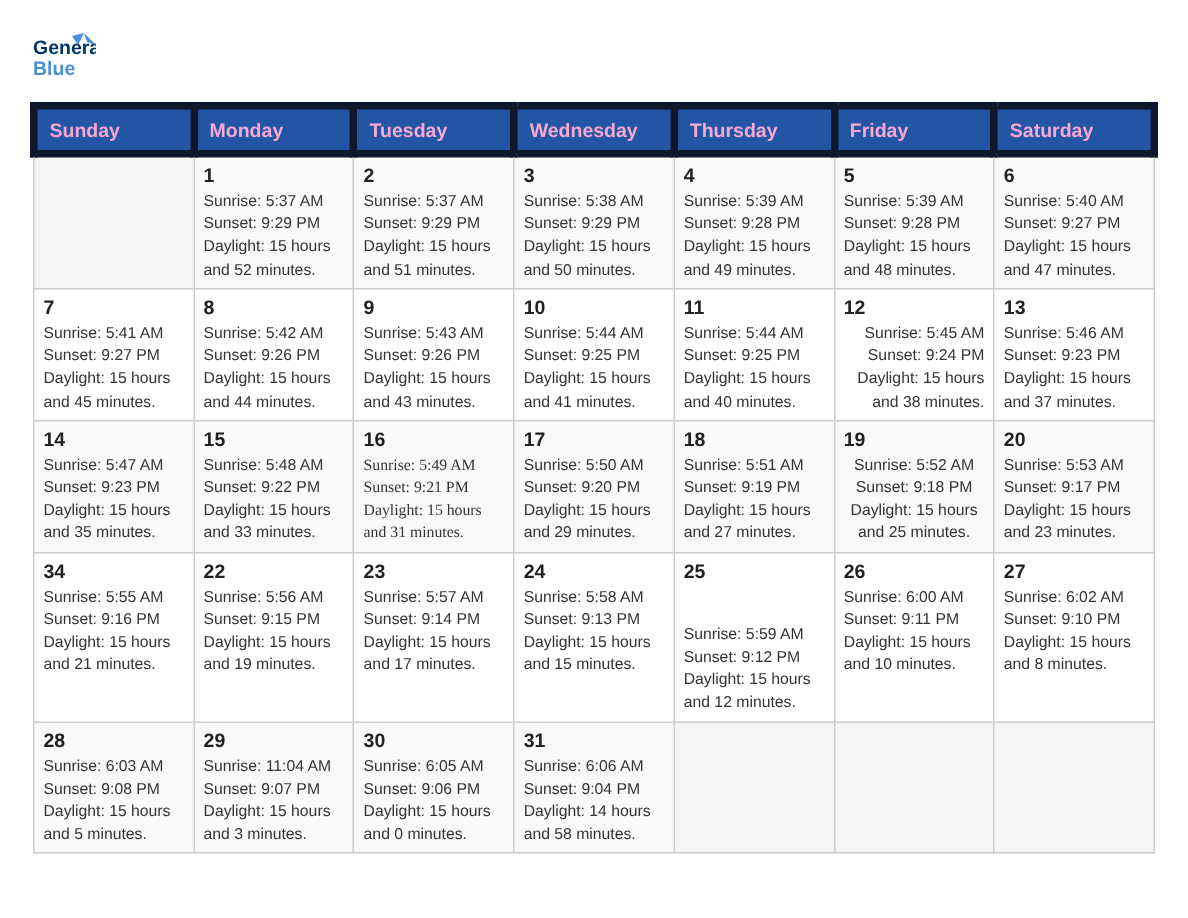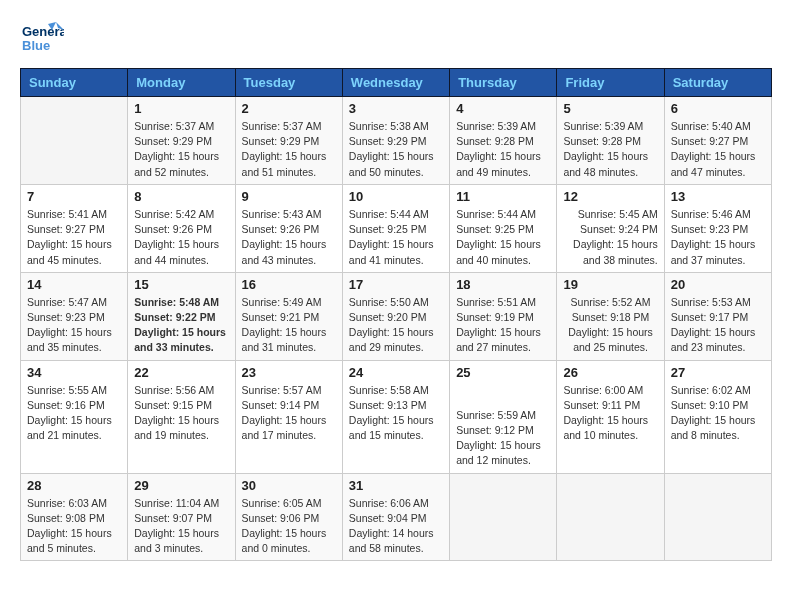--- a/index.html
+++ b/index.html
@@ -34,26 +34,26 @@
       font-size: 18px;
       color: #555;
     }
     table {
       width: 100%;
       border-collapse: collapse;
       font-size: 11px;
     }
     thead tr th {
       background-color: #2255a4;
-      color: #7dd3fc;
+      color: #f9a8d4;
       padding: 6px 8px;
       text-align: left;
       font-size: 13px;
       font-weight: bold;
-      border: 1px solid #0f172a;
+      border: 5px solid #0f172a;
     }
     tbody tr td {
       border: 1px solid #ccc;
       vertical-align: top;
       padding: 4px 6px;
       height: 80px;
       width: 14.28%;
     }
     .day-number {
       font-weight: bold;
@@ -209,28 +209,28 @@
       <tr>
         <td>
           <span class="day-number">14</span>
           <div class="day-info" style="white-space: pre-line;">Sunrise: 5:47 AM
 Sunset: 9:23 PM
 Daylight: 15 hours
 and 35 minutes.</div>
         </td>
         <td>
           <span class="day-number">15</span>
-          <div class="day-info" style="white-space: pre-line; font-weight: bold;">Sunrise: 5:48 AM
+          <div class="day-info" style="white-space: pre-line;">Sunrise: 5:48 AM
 Sunset: 9:22 PM
 Daylight: 15 hours
 and 33 minutes.</div>
         </td>
         <td>
           <span class="day-number">16</span>
-          <div class="day-info" style="white-space: pre-line;">Sunrise: 5:49 AM
+          <div class="day-info" style="white-space: pre-line; font-family: Liberation Serif, serif;">Sunrise: 5:49 AM
 Sunset: 9:21 PM
 Daylight: 15 hours
 and 31 minutes.</div>
         </td>
         <td>
           <span class="day-number">17</span>
           <div class="day-info" style="white-space: pre-line;">Sunrise: 5:50 AM
 Sunset: 9:20 PM
 Daylight: 15 hours
 and 29 minutes.</div>

